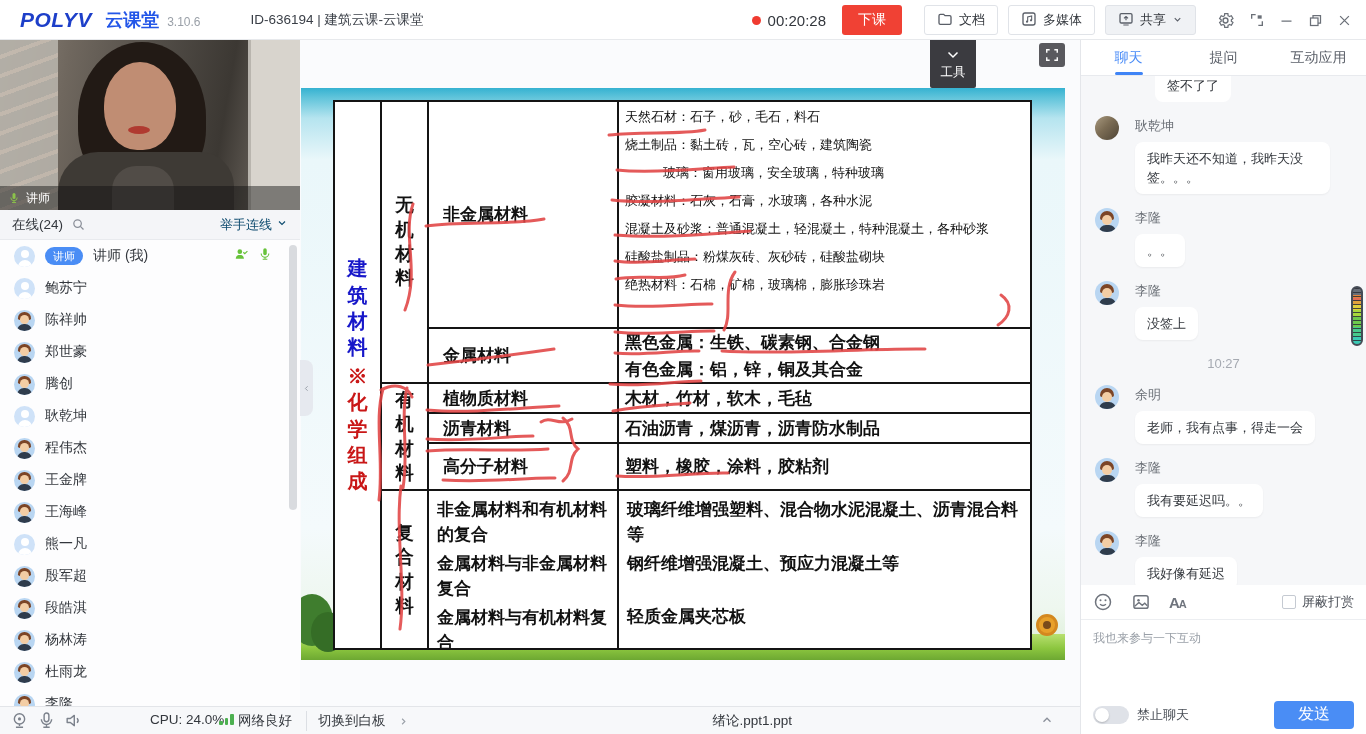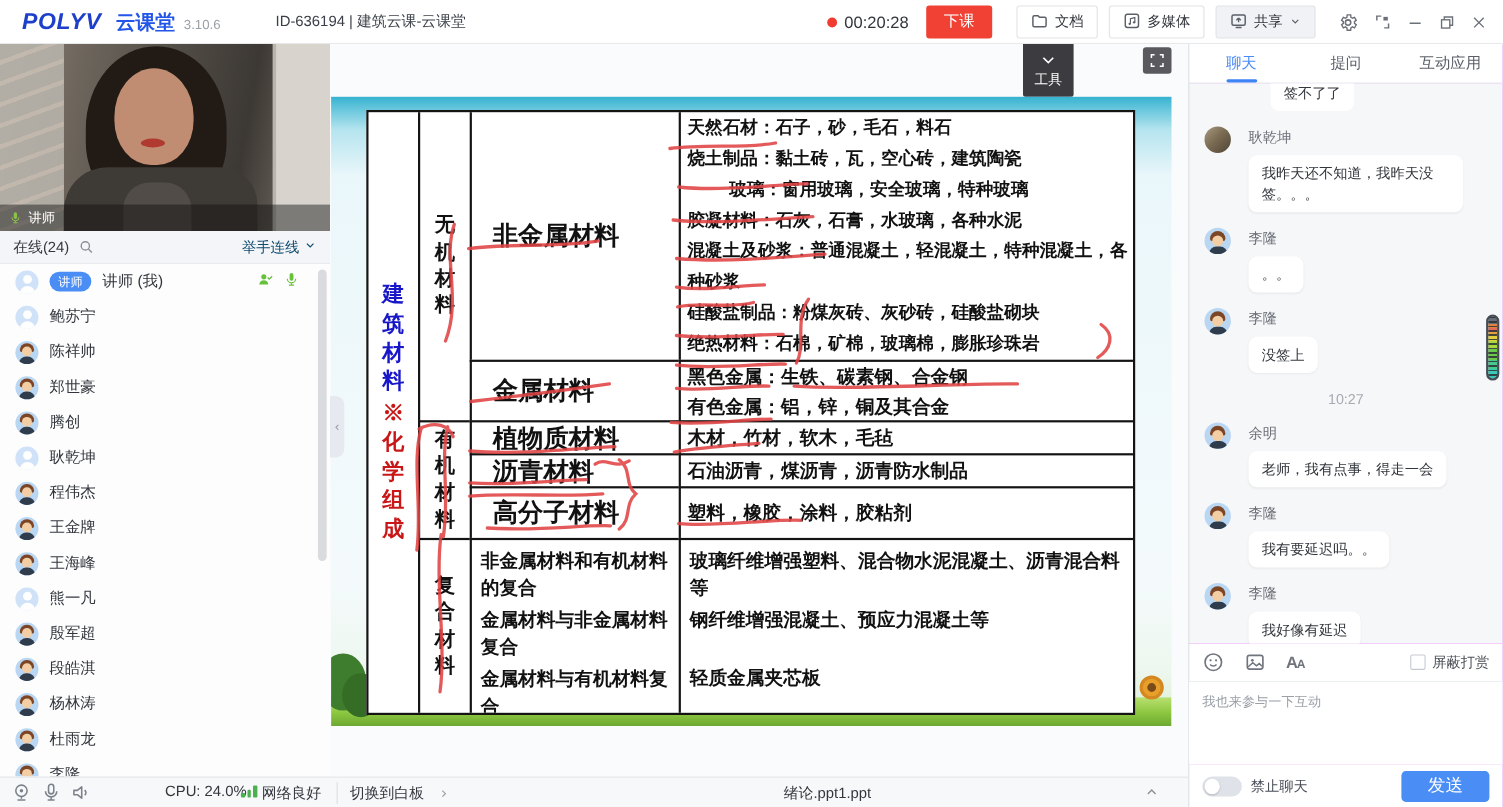--- a/index.html
+++ b/index.html
@@ -75,43 +75,43 @@
     font-family:"Liberation Serif","DejaVu Serif",serif;color:#111}
   .cell{border-left:2px solid #141414;border-top:2px solid #141414;overflow:hidden}
   .cell.nt{border-top:none}
   .cell.nl{border-left:none}
   .vcell{display:flex;flex-direction:column;align-items:center;justify-content:center}
   .vchars{width:1.1em;word-break:break-all;text-align:center;line-height:1.32;font-weight:700}
   .c1{font-size:20px}
   .c1 .blue{color:#1717c9}
   .c1 .red{color:#c91717;margin-top:2px}
   .c2{font-size:18.5px}
-  .catcell{display:flex;align-items:center;padding-left:19px;font-size:23px;font-weight:600}
-  .valcell{font-size:16px;line-height:28px;padding:1px 4px 0 6px;font-weight:700}
+  .catcell{display:flex;align-items:center;padding-left:14px;font-size:17px;font-weight:600}
+  .valcell{font-size:13px;line-height:28px;padding:1px 4px 0 6px;font-weight:400}
   .valcell .indent{padding-left:38px}
   .valcell2{display:flex;flex-direction:column;justify-content:center;padding-left:6px;font-size:17px;line-height:27px;font-weight:600}
   .fcol{display:flex;flex-direction:column;padding:6px 4px 0 8px;font-size:17px;line-height:25px;font-weight:600}
   .fcol .sub{margin-bottom:4px}
   .fcol .gap{margin-top:24px}
   .annot{position:absolute;left:0;top:0;pointer-events:none}
 
   
   .bottombar{position:absolute;left:0;top:706px;width:1080px;height:28px;background:#f7f8fa;border-top:1px solid #e3e5e9}
   .bottombar .ic{position:absolute;color:#7c828c;cursor:pointer;display:flex}
   .bb-cpu{position:absolute;left:150px;top:5px;font-size:13.5px;color:#33373d}
   .bb-bars{position:absolute;left:219px;top:7px;display:flex;align-items:flex-end;gap:2px}
   .bb-bars i{width:3.5px;background:#4cb050;border-radius:1px;display:block}
   .bb-net{position:absolute;left:238px;top:5px;font-size:13.5px;color:#33373d}
   .bb-div{position:absolute;left:306px;top:4px;width:1px;height:20px;background:#dcdfe4}
   .bb-wb{position:absolute;left:318px;top:5px;font-size:13.5px;color:#33373d;display:flex;align-items:center;gap:12px;cursor:pointer}
   .bb-doc{position:absolute;left:640px;top:5px;width:152px;text-align:right;font-size:13.5px;color:#33373d}
   .bb-up{position:absolute;left:1040px;top:6px;color:#8a8f99;cursor:pointer}
 
   
-  .chatpanel{position:absolute;left:1080px;top:40px;width:286px;height:694px;background:#d946ef;border-left:1px solid #e4e6ea}
+  .chatpanel{position:absolute;left:1080px;top:40px;width:286px;height:694px;background:#c4b5fd;border-left:1px solid #e4e6ea}
   .tabs{position:absolute;left:0;top:0;width:100%;height:36px;display:flex;border-bottom:1px solid #e8eaee;background:#fff}
   .tab{flex:1;display:flex;align-items:center;justify-content:center;font-size:14px;color:#5a5f68;cursor:pointer;position:relative}
   .tab.active{color:#4a8cf7}
   .tab.active::after{content:"";position:absolute;bottom:0;left:50%;margin-left:-14px;width:28px;height:3px;background:#3f84f6;border-radius:2px}
   .chat-messages{position:absolute;left:0;top:36px;width:100%;height:509px;background:#f6f7f9;overflow:hidden;padding:0 14px}
   .msg{position:relative;margin-top:12px}
   .msg .av{position:absolute;left:0;top:2px;width:24px;height:24px}
   .msg .av .hr{width:14px;height:9px;left:5px;top:3px}
   .msg .av .fc{width:10px;height:10px;left:7px;top:6.5px}
   .msg .av .bd{width:17px;height:10px;left:3.5px;top:16.5px}

